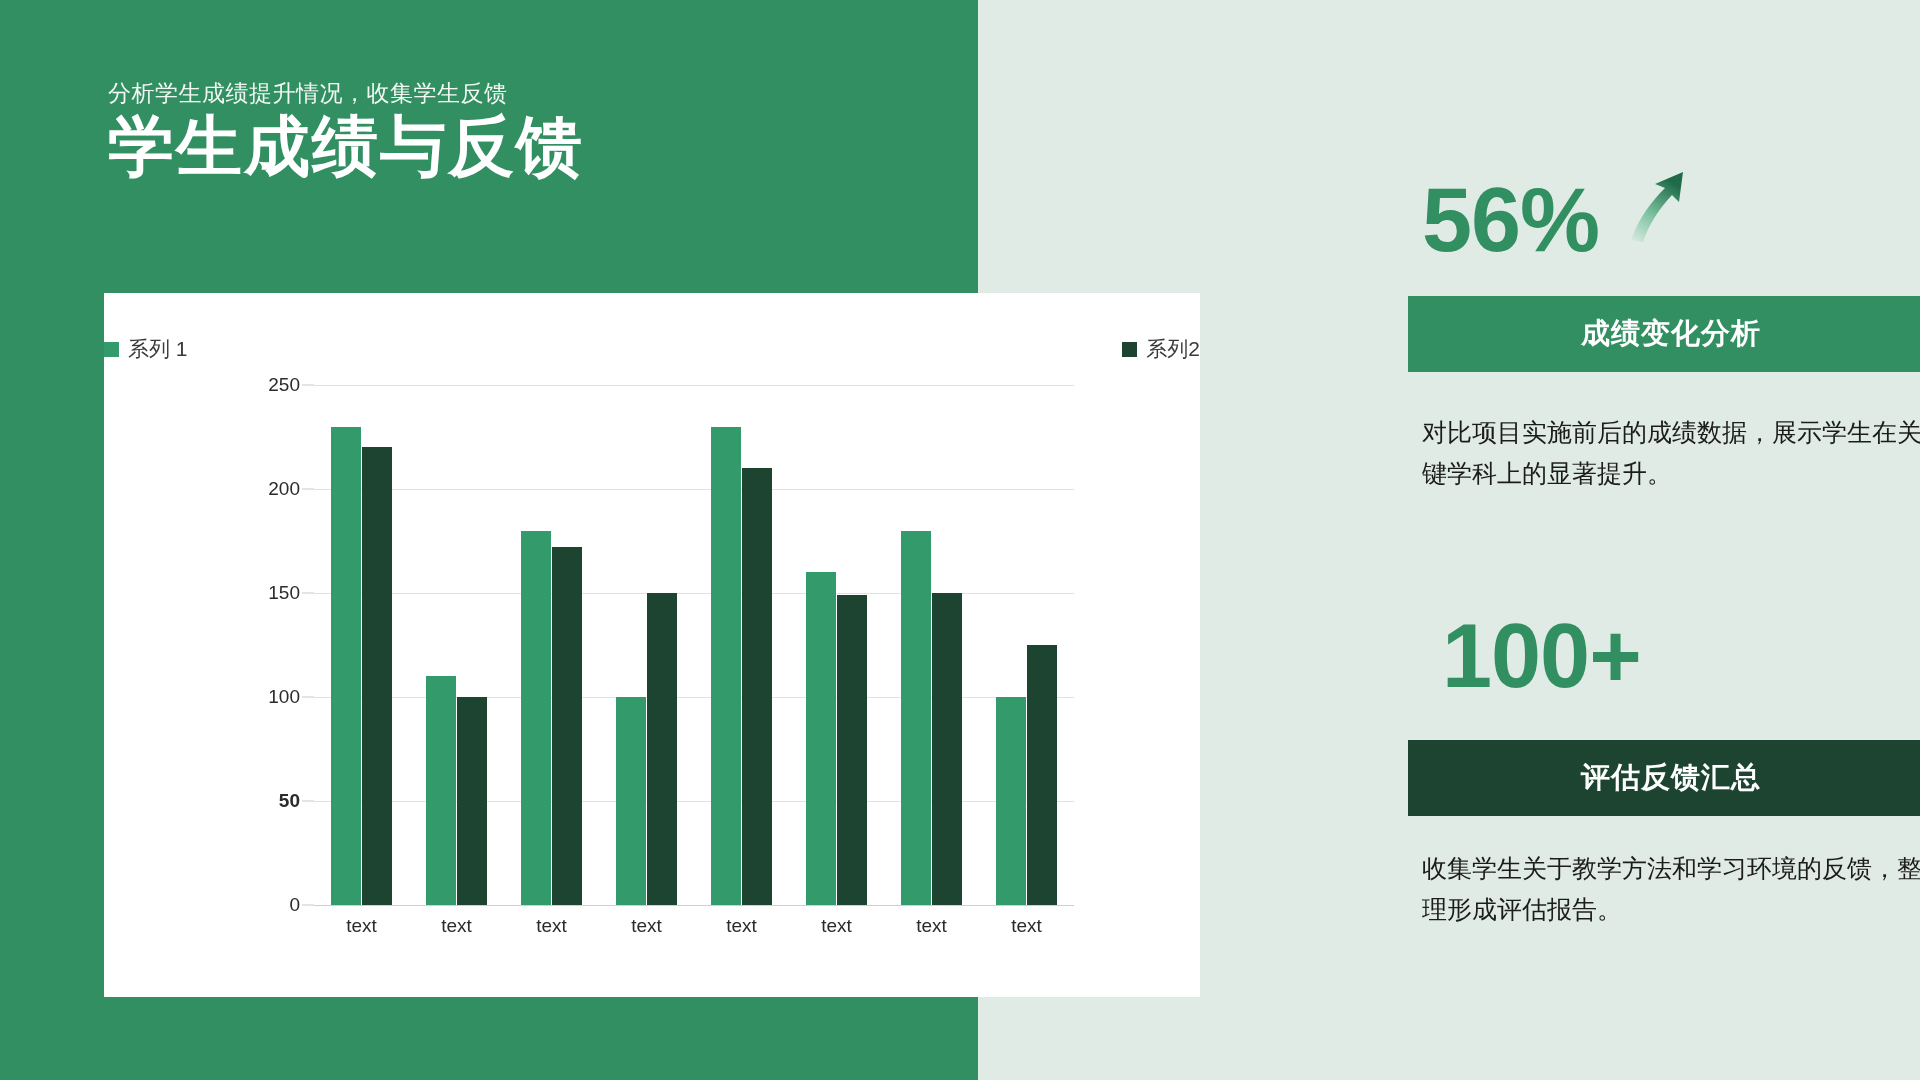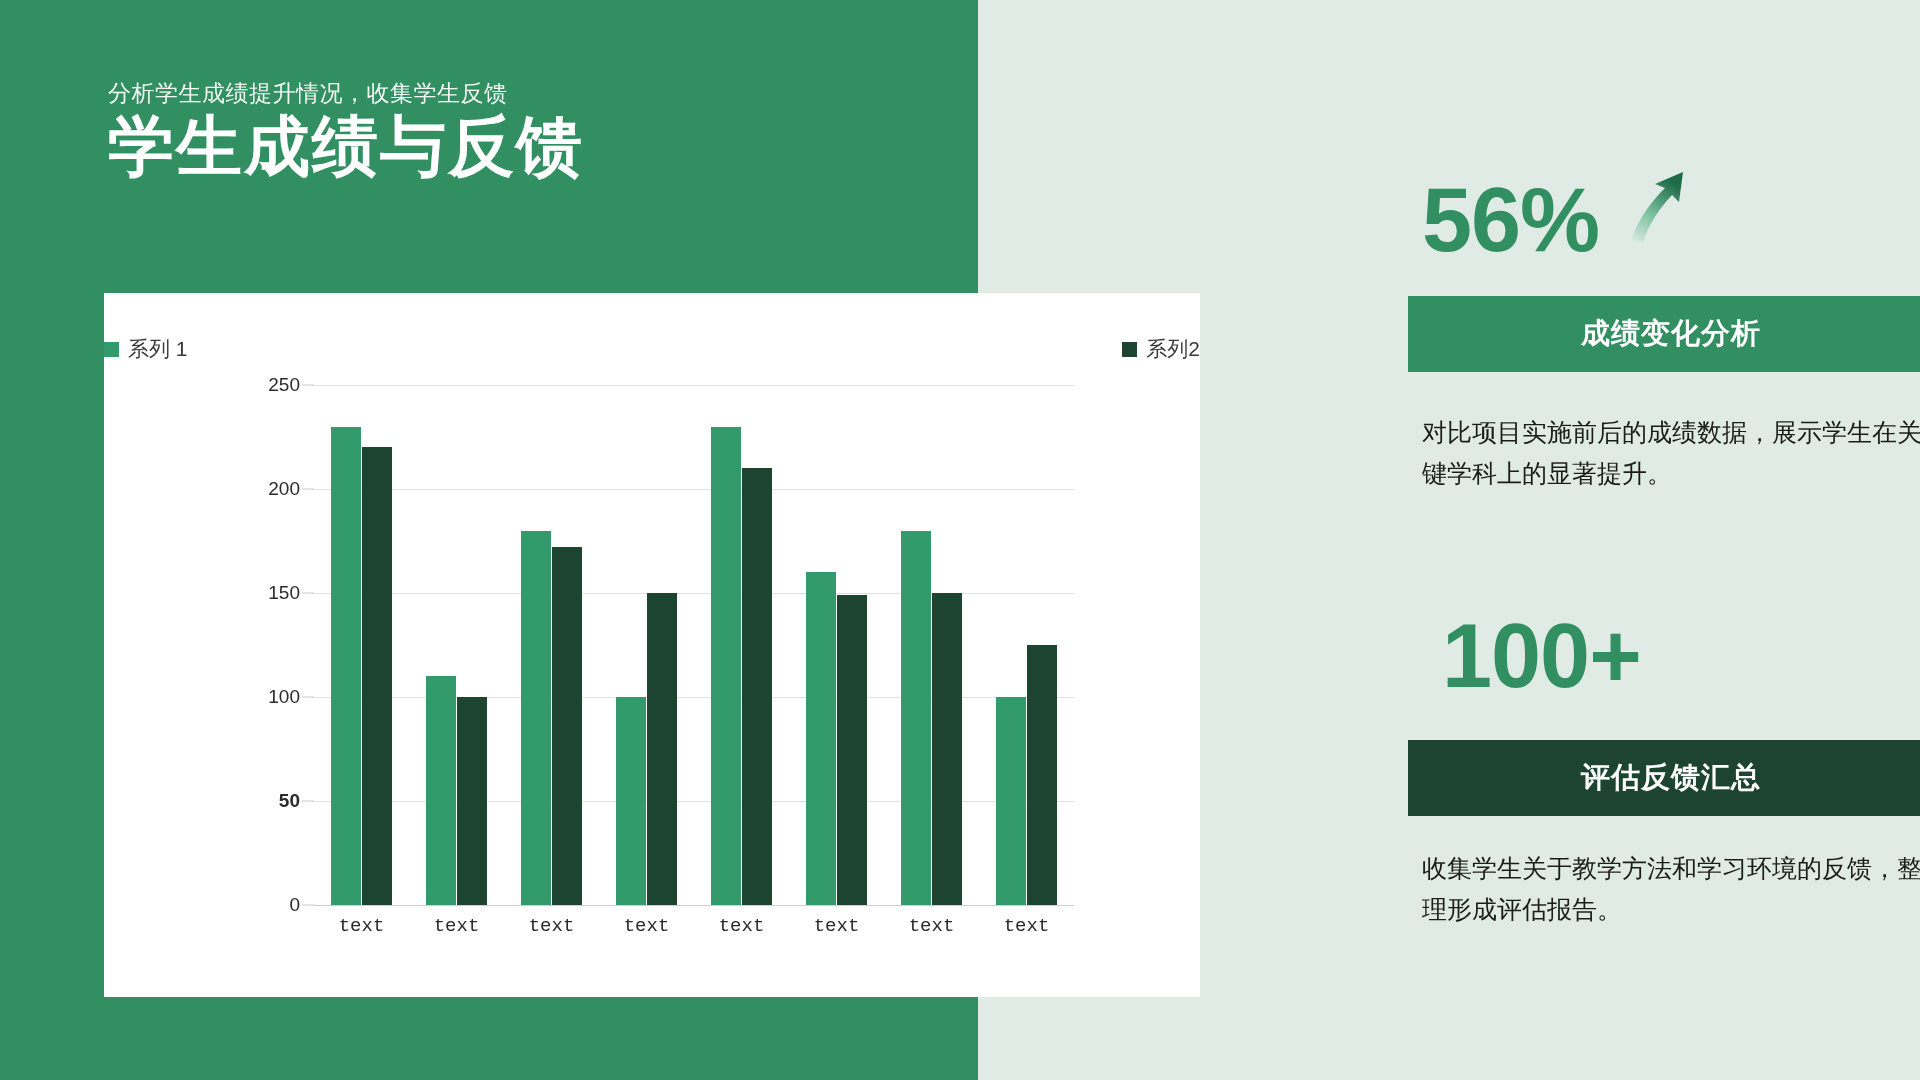--- a/index.html
+++ b/index.html
@@ -70,21 +70,21 @@
     display:flex; align-items:flex-end; gap:1px; height:100%;
   }
   .bar { width:30px; }
   .bar.s1 { background:#339A6C; }
   .bar.s2 { background:#1C4430; }
   #x-axis-labels {
     position:absolute; left:210px; top:530px; width:760px;
     display:flex; justify-content:space-around;
   }
   .x-group-label {
-    width:61px; text-align:center; font-size:19px; color:#2B2B2B;font-family:Liberation Mono, monospace;
+    width:61px; text-align:center; font-size:19px; color:#2B2B2B;
   }
   
   #right-column {
     position:absolute; left:1408px; top:0; width:560px; height:1080px; z-index:7;text-decoration:underline;
   }
   .stat-number {
     display:flex; align-items:center; gap:18px;
     font-size:90px; font-weight:bold; color:#328F62; line-height:1;
     letter-spacing:-1px;
   }

